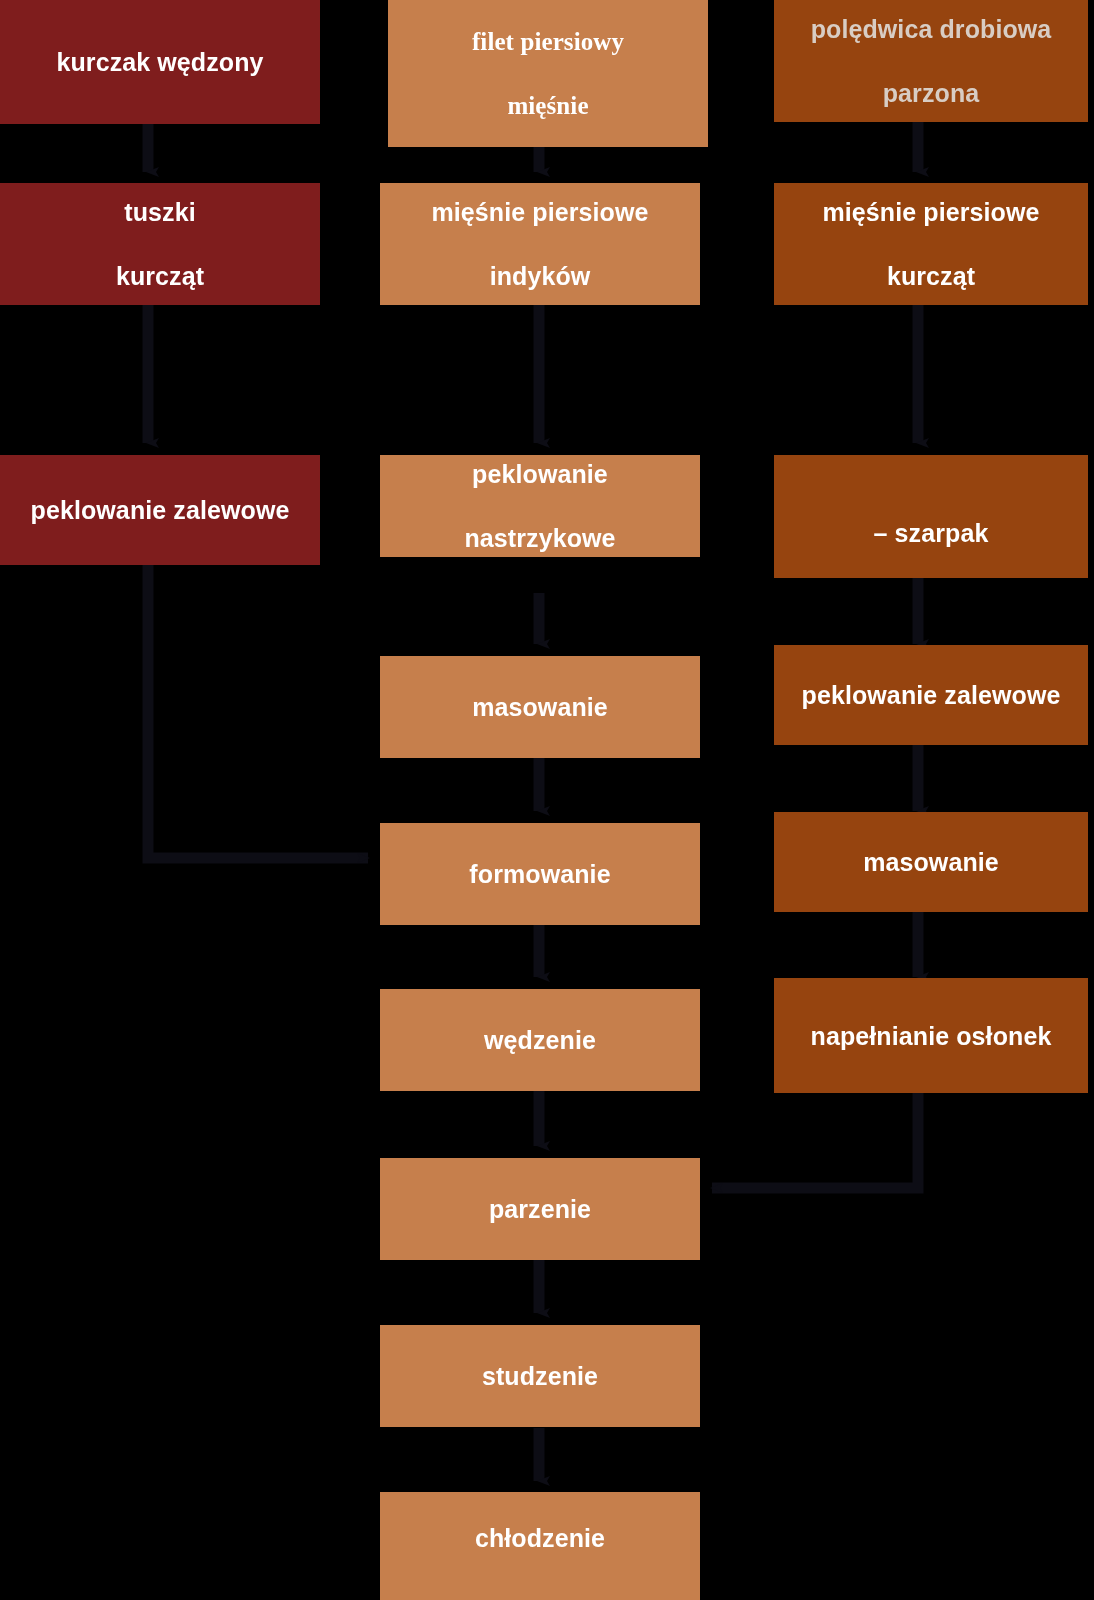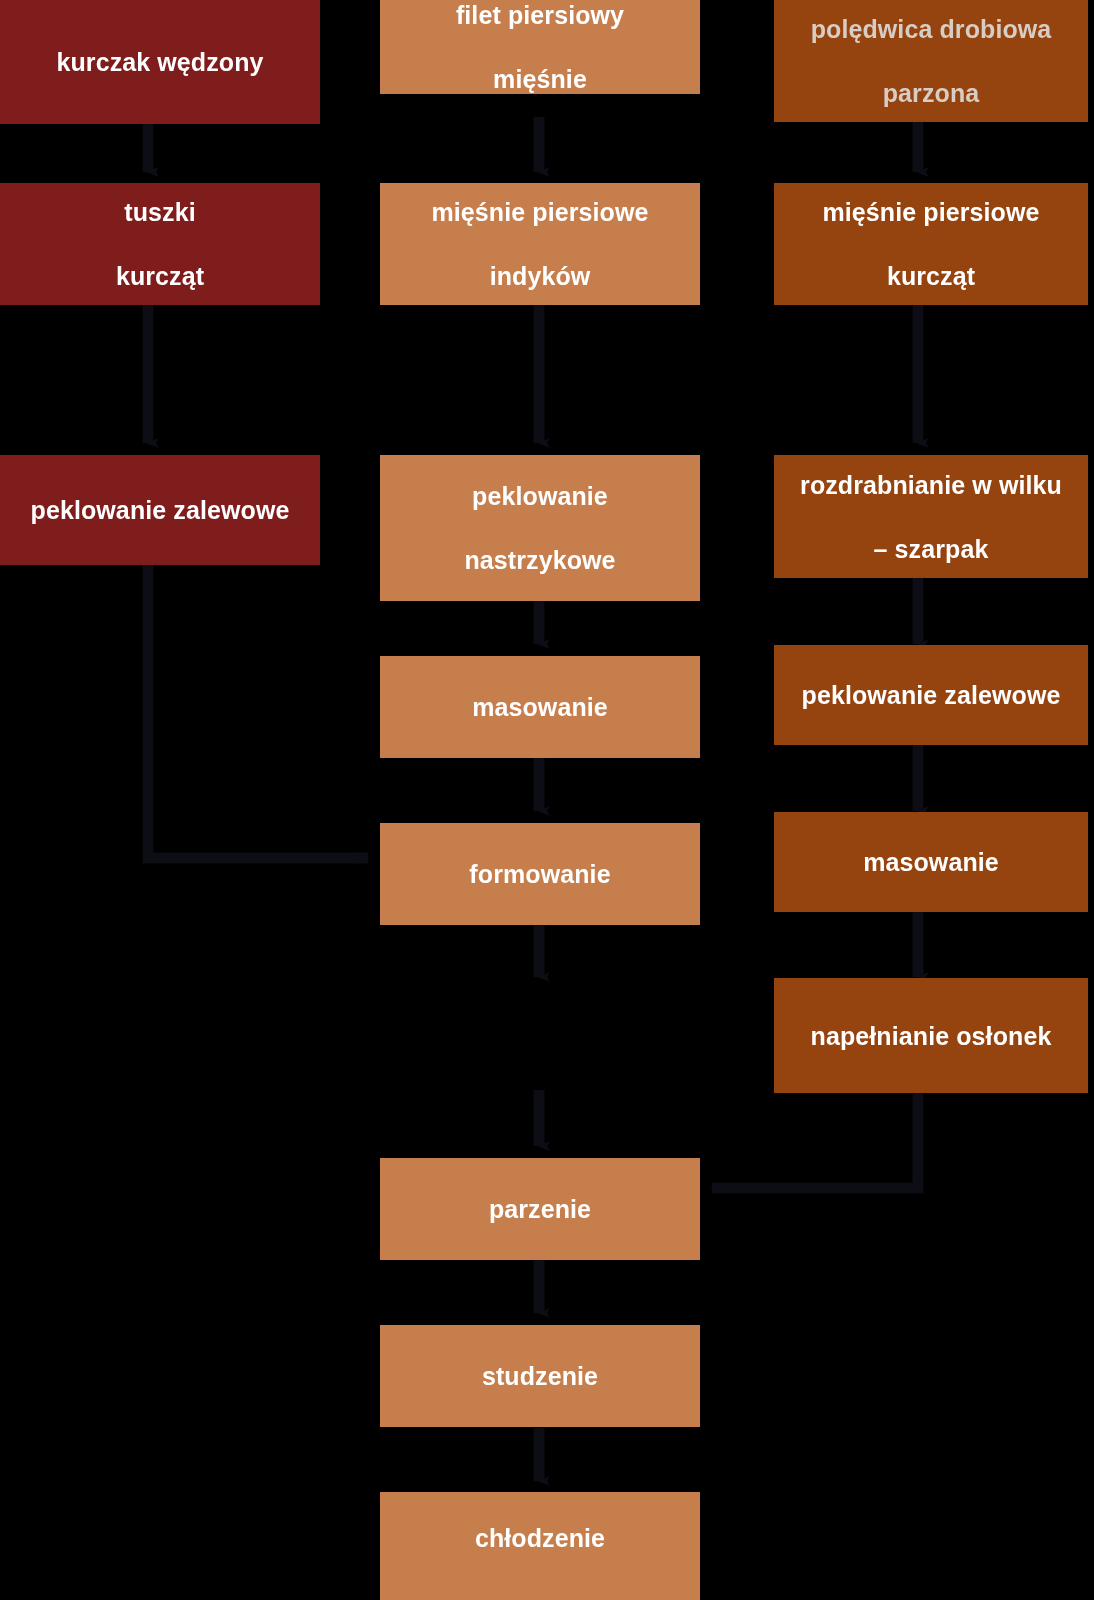--- a/index.html
+++ b/index.html
@@ -107,49 +107,52 @@
     <span>
       <span>tuszki</span><br>
       <span>kurcząt</span>
     </span>
   </div>
 
   <div class="node col-a" style="left:0px; top:455px; width:320px; height:110px;">
     <span>peklowanie zalewowe</span>
   </div>
 
-  <div class="node col-b" style="left:380px; top:0px; width:320px; height:94px;">
+  <div class="node col-b" style="left:388px; top:0px; width:320px; height:147px;font-family:Liberation Serif, serif;">
     <span>
       <span>filet piersiowy</span><br>
       <span>mięśnie</span>
     </span>
   </div>
 
   <div class="node col-b" style="left:380px; top:183px; width:320px; height:122px;">
     <span>
       <span>mięśnie piersiowe</span><br>
       <span>indyków</span>
     </span>
   </div>
 
-  <div class="node col-b" style="left:380px; top:455px; width:320px; height:146px;">
+  <div class="node col-b" style="left:380px; top:455px; width:320px; height:102px;">
     <span>
       <span>peklowanie</span><br>
       <span>nastrzykowe</span>
     </span>
   </div>
 
   <div class="node col-b" style="left:380px; top:656px; width:320px; height:102px;">
     <span>masowanie</span>
   </div>
 
   <div class="node col-b" style="left:380px; top:823px; width:320px; height:102px;">
     <span>formowanie</span>
   </div>
 
+  <div class="node col-b" style="left:380px; top:989px; width:320px; height:102px;">
+    <span>wędzenie</span>
+  </div>
 
   <div class="node col-b" style="left:380px; top:1158px; width:320px; height:102px;">
     <span>parzenie</span>
   </div>
 
   <div class="node col-b" style="left:380px; top:1492px; width:320px; height:108px;">
     <span style="position:relative; top:-8px;">chłodzenie</span>
   </div>
 
   <div class="node col-b" style="left:380px; top:1325px; width:320px; height:102px;">
@@ -165,21 +168,21 @@
 
   <div class="node col-c" style="left:774px; top:183px; width:314px; height:122px;">
     <span>
       <span>mięśnie piersiowe</span><br>
       <span>kurcząt</span>
     </span>
   </div>
 
   <div class="node col-c" style="left:774px; top:455px; width:314px; height:123px;">
     <span>
-      <span>rozdrabnianie w wilku</span><br>
+      <br>
       <span>– szarpak</span>
     </span>
   </div>
 
   <div class="node col-c" style="left:774px; top:645px; width:314px; height:100px;">
     <span>peklowanie zalewowe</span>
   </div>
 
   <div class="node col-c" style="left:774px; top:812px; width:314px; height:100px;">
     <span>masowanie</span>

